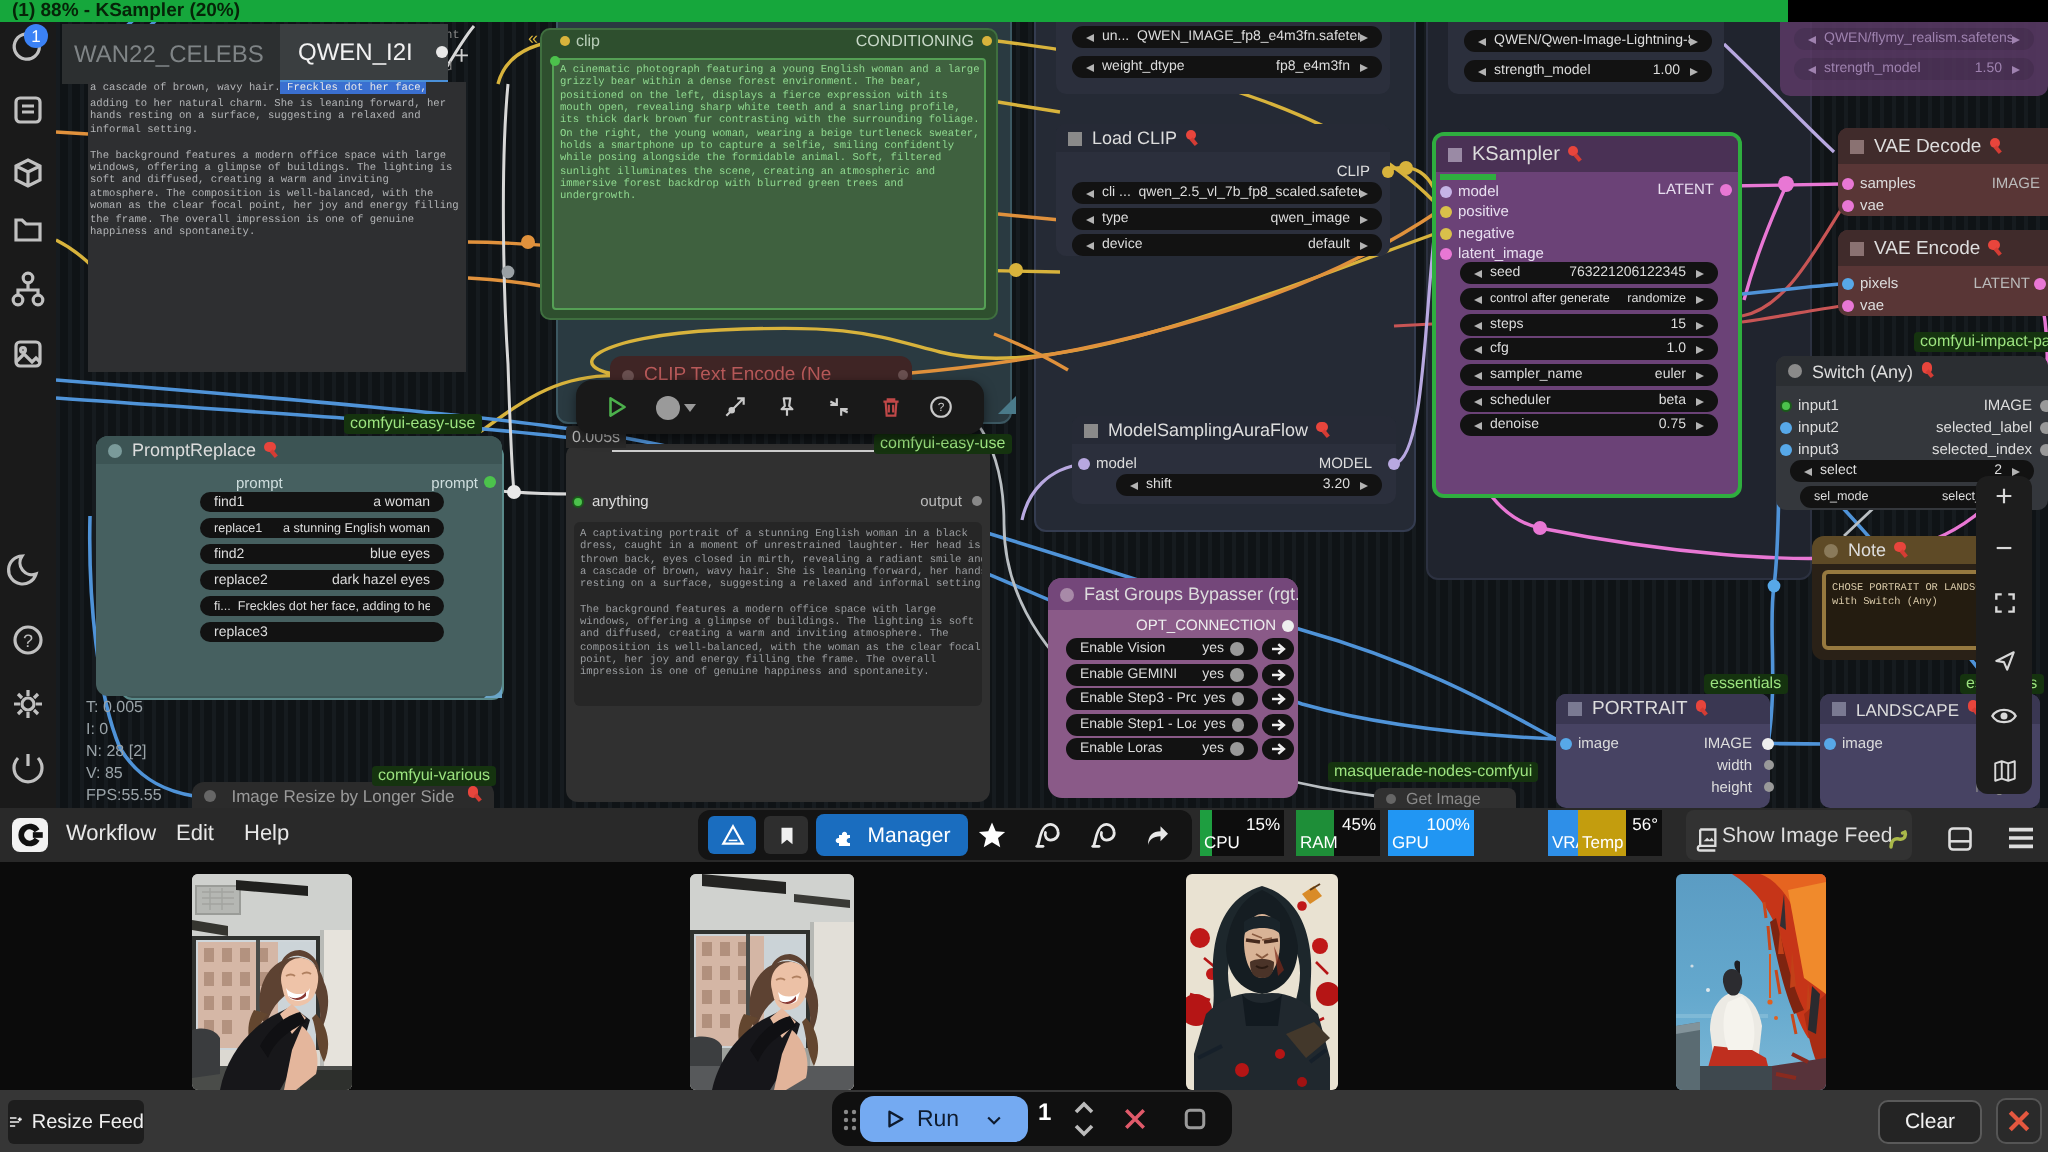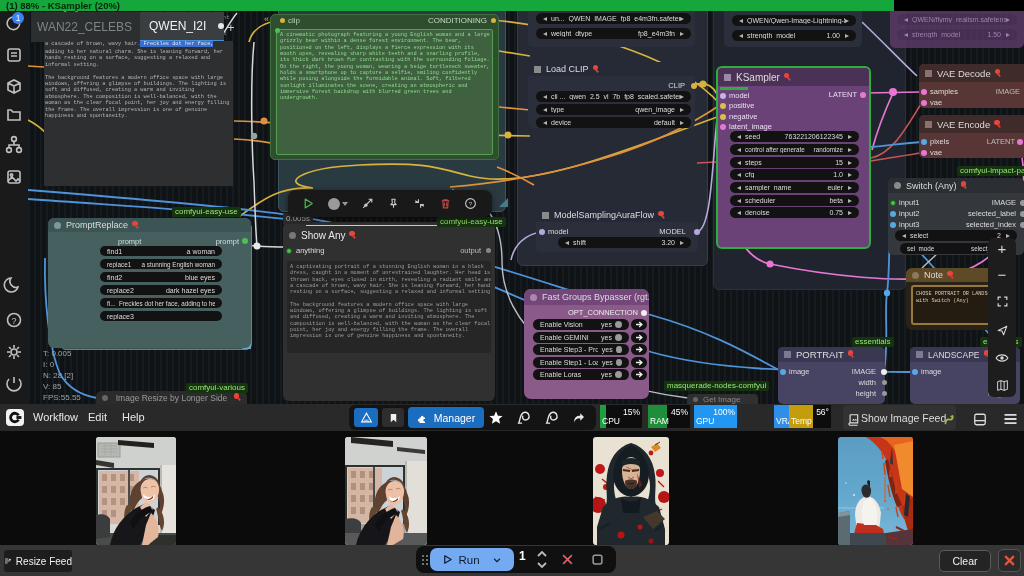--- a/index.html
+++ b/index.html
@@ -426,20 +426,27 @@
           <span class="rt" style="margin-right:3px;">yes</span>
           <span style="width:7px;height:7px;border-radius:50%;background:#9a9a9a;display:inline-block;"></span>
         </div>
       <div class="pill" style="left:107px;top:80px;width:16px;height:11px;justify-content:center;padding:0;">
           <svg width="9" height="7" viewBox="0 0 12 10">
             <path d="M1 5 h7 M5.5 1.5 L9.5 5 L5.5 8.5" stroke="#eee" stroke-width="1.8" fill="none"></path>
           </svg>
         </div>
     </div>
 
+    <div class="node" style="left:305px;top:178px;width:151px;height:19px;background:#3f2525;border-radius:6px 6px 0 0;">
+      <div class="nhead" style="height:19px;">
+          <span class="dotc" style="background:#6a5050;width:6px;height:6px;"></span>
+          <span style="color:#b95a5a;font-size:9.5px;">CLIP Text Encode (Ne</span>
+        </div>
+      <div class="port" style="right:2px;top:7px;background:#6a5050;width:5px;height:5px;"></div>
+    </div>
 
     <div class="node" style="left:60px;top:222px;width:192px;height:128px;background:#3a5252;border:1px solid #5a8a8a;border-radius:6px;">
       <div class="abs" style="right:0;bottom:0;width:0;height:0;border-left:9px solid transparent;border-bottom:9px solid #6aa5c8;"></div>
     </div>
 
     <div class="node" style="left:48px;top:218px;width:203px;height:130px;background:#466060;border-radius:6px;">
       <div class="nhead" style="background:#3c5454;height:14px;border-radius:6px 6px 0 0;"><span class="dotc" style="background:#7a9a9a;"></span>PromptReplace<span class="pinico">
             <i></i>
             <b></b>
           </span></div>
@@ -466,28 +473,20 @@
           <span class="lt">fi...&nbsp;&nbsp;Freckles dot her face, adding to her natural charm.</span>
         </div>
       <div class="pill" style="left:52px;top:93px;width:122px;height:10px;font-size:7px;">
           <span class="lt">replace3</span>
         </div>
     </div>
 
     <div class="node" style="left:283px;top:222px;width:212px;height:179px;background:#303030;border-radius:6px;">
       <div class="abs" style="left:0px;top:-9px;width:30px;height:11px;background:#2a2a2a;color:#bbb;font-size:8px;line-height:11px;padding-left:3px;border-radius:2px 2px 0 0;">0.005s</div>
       <div class="abs" style="left:23px;top:3px;width:131px;height:1px;background:#cccccc;"></div>
-      <div class="nhead" style="top:6px;height:14px;">
-          <span class="dotc" style="background:#777;"></span>
-          <span style="font-size:10px;color:#e8e8e8;">Show Any</span>
-          <span class="pinico">
-            <i></i>
-            <b></b>
-          </span>
-        </div>
       <div class="port" style="left:3px;top:26px;background:#4cc24c;border:1px solid #1a5a1a;"></div>
       <div class="plabel" style="left:13px;top:24px;color:#ddd;">anything</div>
       <div class="plabel" style="right:14px;top:24px;color:#bbb;">output</div>
       <div class="port" style="right:4px;top:26px;background:#888;width:5px;height:5px;"></div>
       <div class="abs mono" style="left:4px;top:39px;width:204px;height:92px;background:#262626;border-radius:3px;color:#9a9da0;font-size:5.3px;line-height:6.3px;padding:3px 3px;white-space:nowrap;overflow:hidden;">A captivating portrait of a stunning English woman in a black<br>dress, caught in a moment of unrestrained laughter. Her head is<br>thrown back, eyes closed in mirth, revealing a radiant smile and<br>a cascade of brown, wavy hair. She is leaning forward, her hands<br>resting on a surface, suggesting a relaxed and informal setting.<br><br>The background features a modern office space with large<br>windows, offering a glimpse of buildings. The lighting is soft<br>and diffused, creating a warm and inviting atmosphere. The<br>composition is well-balanced, with the woman as the clear focal<br>point, her joy and energy filling the frame. The overall<br>impression is one of genuine happiness and spontaneity.</div>
     </div>
 
     <div class="abs" style="left:264px;top:14px;color:#d8b33c;font-size:9px;z-index:1;">«</div>
 
     <div class="node" style="left:270px;top:14px;width:229px;height:146px;background:#2e4f2e;border:1px solid #3f6f3f;border-radius:5px;">

